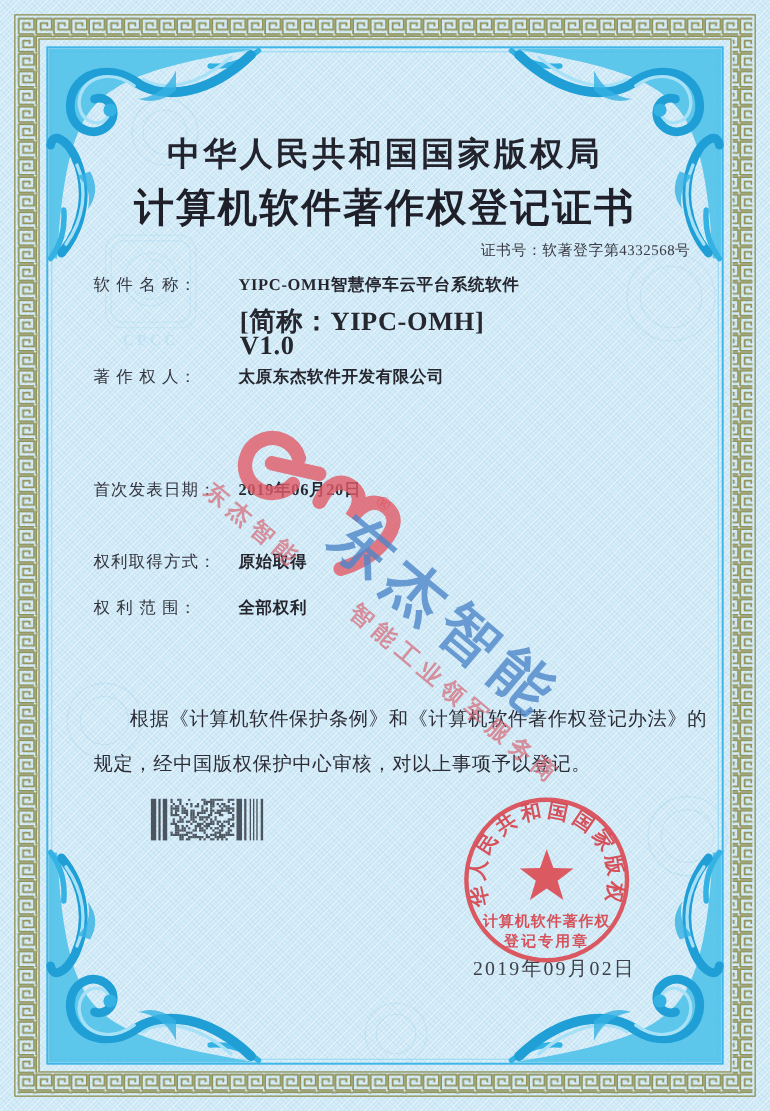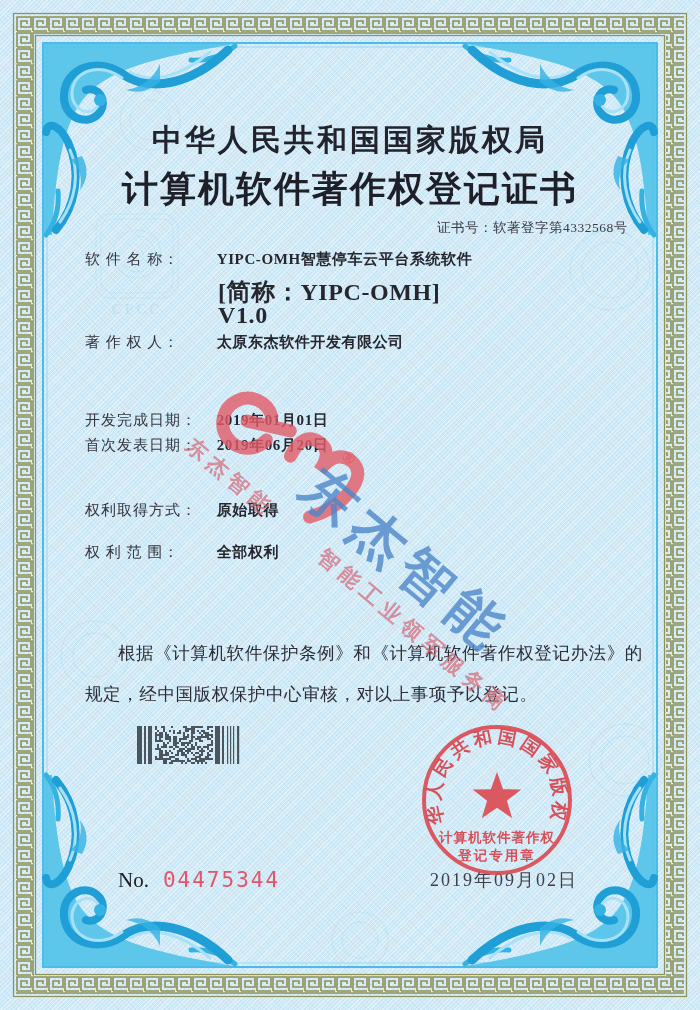--- a/index.html
+++ b/index.html
@@ -135,24 +135,20 @@
     <span class="value">YIPC-OMH智慧停车云平台系统软件</span>
   </div>
   <div class="subline" style="top:276px">[简称：YIPC-OMH]</div>
   <div class="subline" style="top:302px">V1.0</div>
 
   <div class="row" style="top:333px">
     <span class="label">著 作 权 人：</span>
     <span class="value">太原东杰软件开发有限公司</span>
   </div>
 
-  <div class="row" style="top:411px">
-    <span class="label">开发完成日期：</span>
-    <span class="value">2019年01月01日</span>
-  </div>
   <div class="row" style="top:436px">
     <span class="label">首次发表日期：</span>
     <span class="value">2019年06月20日</span>
   </div>
   <div class="row" style="top:501px">
     <span class="label">权利取得方式：</span>
     <span class="value">原始取得</span>
   </div>
   <div class="row" style="top:543px">
     <span class="label">权 利 范 围：</span>
@@ -456,23 +452,20 @@
       <rect x="74" y="24" width="2" height="2" fill="#39404a" opacity="0.88"></rect>
       <rect x="74" y="32" width="2" height="2" fill="#39404a" opacity="0.88"></rect>
       <rect x="78" y="0" width="5" height="38" fill="#39404a" opacity="0.88"></rect>
       <rect x="85" y="0" width="2" height="38" fill="#39404a" opacity="0.88"></rect>
       <rect x="90" y="0" width="1.2" height="38" fill="#39404a" opacity="0.88"></rect>
       <rect x="93" y="0" width="1.2" height="38" fill="#39404a" opacity="0.88"></rect>
       <rect x="96" y="0" width="1.2" height="38" fill="#39404a" opacity="0.88"></rect>
       <rect x="100" y="0" width="2.2" height="38" fill="#39404a" opacity="0.88"></rect>
     </svg>
 
-  <div class="serial">
-    <span>No.</span><span class="num">04475344</span>
-  </div>
 
   <div class="seal-date">2019年09月02日</div>
 
   <svg class="seal-wrap" width="160" height="166">
     <g opacity="0.85">
       <circle cx="80" cy="82" r="73" fill="none" stroke="#dc3f47" stroke-width="4"></circle>
       <path id="sealArc" d="M30.6,110.5 A57,57 0 1 1 129.4,110.5" fill="none"></path>
       <text font-size="18.5" font-weight="bold" fill="#d8353e" letter-spacing="4">
         <textPath href="#sealArc" startOffset="50%" text-anchor="middle">中华人民共和国国家版权局</textPath>
       </text>

